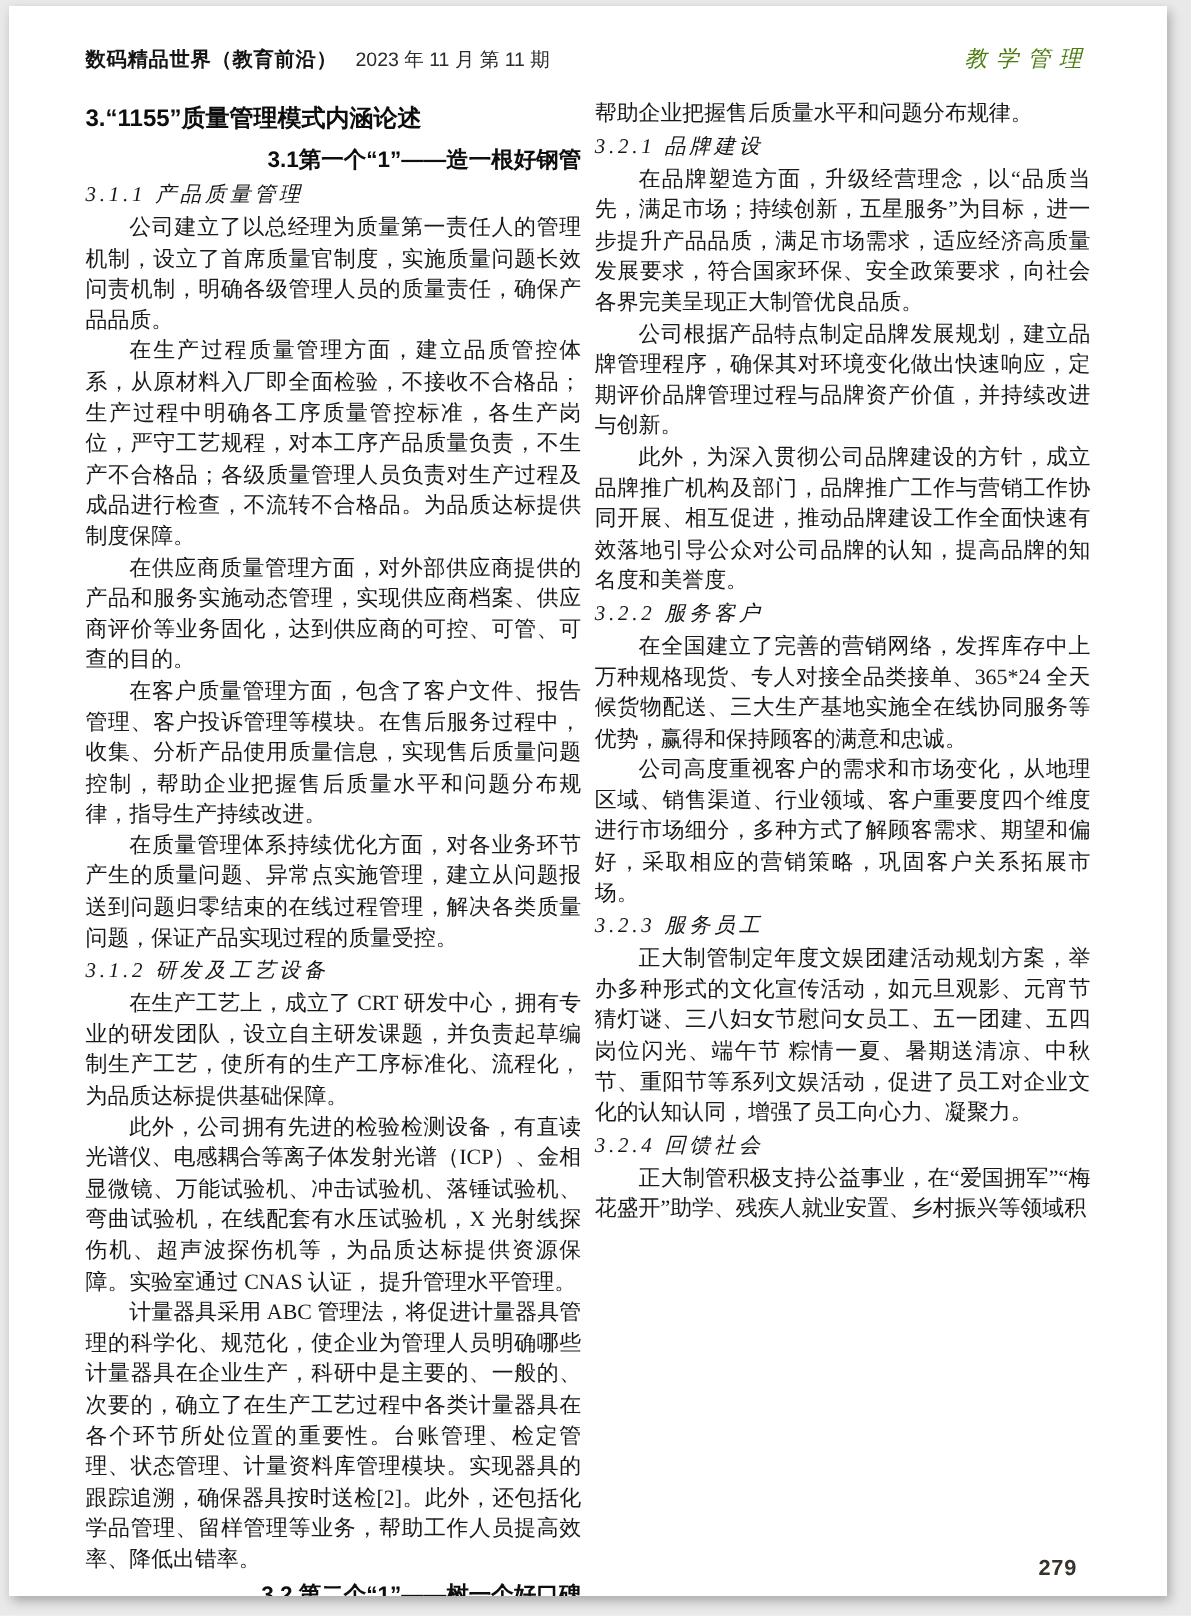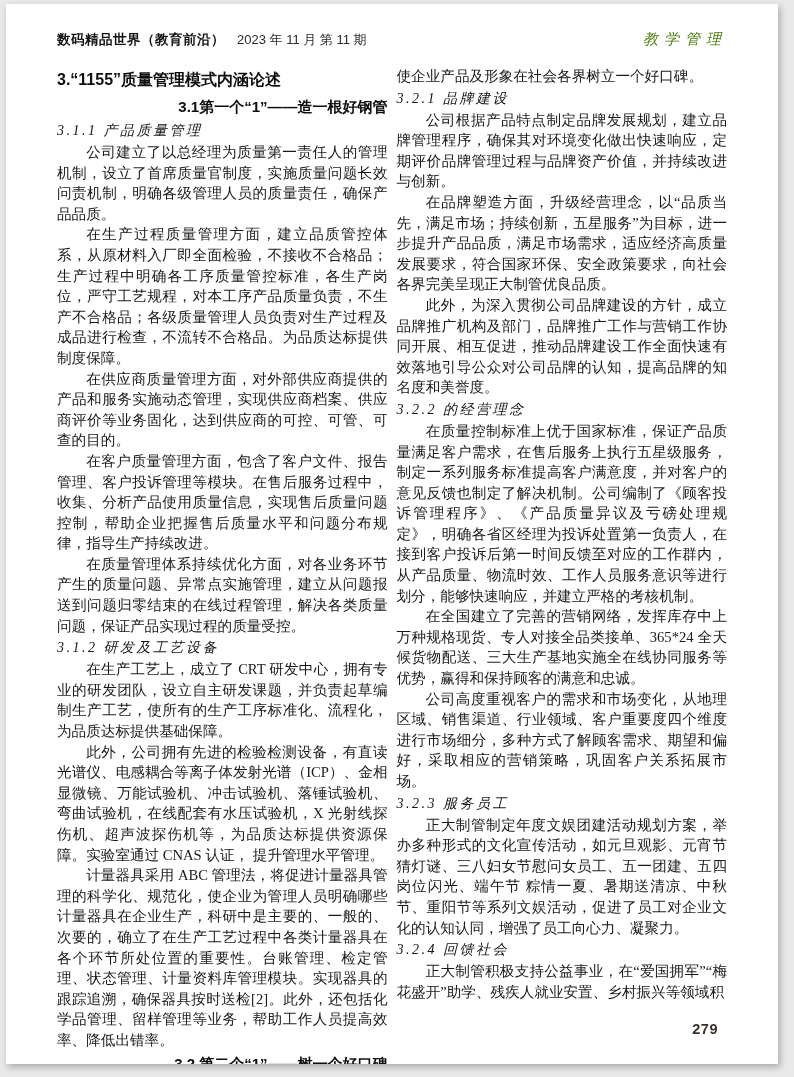--- a/index.html
+++ b/index.html
@@ -84,21 +84,21 @@
     letter-spacing: 2.5px;
     color: #151515;
     text-align: left;
     margin: 1px 0 1px 0;
   }
   .p { text-indent: 2em; }
   .p-cont { text-indent: 0; }
   
   .page-number {
     position: absolute;
-    right: 60px; bottom: 27px;
+    right: 60px; bottom: 10px;
     font-family: "Liberation Sans", "DejaVu Sans", sans-serif;
     font-weight: bold;
     font-size: 14.5px;
     color: #38322c;
     letter-spacing: 0.5px;
   }
 </style>
 </head>
 <body>
 
@@ -122,27 +122,26 @@
         <div class="blk p">在供应商质量管理方面，对外部供应商提供的产品和服务实施动态管理，实现供应商档案、供应商评价等业务固化，达到供应商的可控、可管、可查的目的。</div>
         <div class="blk p">在客户质量管理方面，包含了客户文件、报告管理、客户投诉管理等模块。在售后服务过程中，收集、分析产品使用质量信息，实现售后质量问题控制，帮助企业把握售后质量水平和问题分布规律，指导生产持续改进。</div>
         <div class="blk p">在质量管理体系持续优化方面，对各业务环节产生的质量问题、异常点实施管理，建立从问题报送到问题归零结束的在线过程管理，解决各类质量问题，保证产品实现过程的质量受控。</div>
         <div class="blk h3">3.1.2 研发及工艺设备</div>
         <div class="blk p">在生产工艺上，成立了 CRT 研发中心，拥有专业的研发团队，设立自主研发课题，并负责起草编制生产工艺，使所有的生产工序标准化、流程化，为品质达标提供基础保障。</div>
         <div class="blk p">此外，公司拥有先进的检验检测设备，有直读光谱仪、电感耦合等离子体发射光谱（ICP）、金相显微镜、万能试验机、冲击试验机、落锤试验机、弯曲试验机，在线配套有水压试验机，X 光射线探伤机、超声波探伤机等，为品质达标提供资源保障。实验室通过 CNAS 认证， 提升管理水平管理。</div>
         <div class="blk p">计量器具采用 ABC 管理法，将促进计量器具管理的科学化、规范化，使企业为管理人员明确哪些计量器具在企业生产，科研中是主要的、一般的、次要的，确立了在生产工艺过程中各类计量器具在各个环节所处位置的重要性。台账管理、检定管理、状态管理、计量资料库管理模块。实现器具的跟踪追溯，确保器具按时送检[2]。此外，还包括化学品管理、留样管理等业务，帮助工作人员提高效率、降低出错率。</div>
         <div class="blk h2">3.2 第二个“1”——树一个好口碑</div>
       </div>
     <div class="col">
-        <div class="blk p-cont">使企业产品及形象在社会各界树立一个好口碑。</div>
+        <div class="blk p-cont">帮助企业把握售后质量水平和问题分布规律。</div>
         <div class="blk h3">3.2.1 品牌建设</div>
+        <div class="blk p">在品牌塑造方面，升级经营理念，以“品质当先，满足市场；持续创新，五星服务”为目标，进一步提升产品品质，满足市场需求，适应经济高质量发展要求，符合国家环保、安全政策要求，向社会各界完美呈现正大制管优良品质。</div>
         <div class="blk p">公司根据产品特点制定品牌发展规划，建立品牌管理程序，确保其对环境变化做出快速响应，定期评价品牌管理过程与品牌资产价值，并持续改进与创新。</div>
-        <div class="blk p">在品牌塑造方面，升级经营理念，以“品质当先，满足市场；持续创新，五星服务”为目标，进一步提升产品品质，满足市场需求，适应经济高质量发展要求，符合国家环保、安全政策要求，向社会各界完美呈现正大制管优良品质。</div>
         <div class="blk p">此外，为深入贯彻公司品牌建设的方针，成立品牌推广机构及部门，品牌推广工作与营销工作协同开展、相互促进，推动品牌建设工作全面快速有效落地引导公众对公司品牌的认知，提高品牌的知名度和美誉度。</div>
-        <div class="blk h3">3.2.2 的经营理念</div>
-        <div class="blk p">在质量控制标准上优于国家标准，保证产品质量满足客户需求，在售后服务上执行五星级服务，制定一系列服务标准提高客户满意度，并对客户的意见反馈也制定了解决机制。公司编制了《顾客投诉管理程序》、《产品质量异议及亏磅处理规定》，明确各省区经理为投诉处置第一负责人，在接到客户投诉后第一时间反馈至对应的工作群内，从产品质量、物流时效、工作人员服务意识等进行划分，能够快速响应，并建立严格的考核机制。</div>
+        <div class="blk h3">3.2.2 服务客户</div>
         <div class="blk p">在全国建立了完善的营销网络，发挥库存中上万种规格现货、专人对接全品类接单、365*24 全天候货物配送、三大生产基地实施全在线协同服务等优势，赢得和保持顾客的满意和忠诚。</div>
         <div class="blk p">公司高度重视客户的需求和市场变化，从地理区域、销售渠道、行业领域、客户重要度四个维度进行市场细分，多种方式了解顾客需求、期望和偏好，采取相应的营销策略，巩固客户关系拓展市场。</div>
         <div class="blk h3">3.2.3 服务员工</div>
         <div class="blk p">正大制管制定年度文娱团建活动规划方案，举办多种形式的文化宣传活动，如元旦观影、元宵节猜灯谜、三八妇女节慰问女员工、五一团建、五四岗位闪光、端午节 粽情一夏、暑期送清凉、中秋节、重阳节等系列文娱活动，促进了员工对企业文化的认知认同，增强了员工向心力、凝聚力。</div>
         <div class="blk h3">3.2.4 回馈社会</div>
         <div class="blk p">正大制管积极支持公益事业，在“爱国拥军”“梅花盛开”助学、残疾人就业安置、乡村振兴等领域积</div>
       </div>
   </div>
 
   <div class="page-number">279</div>

